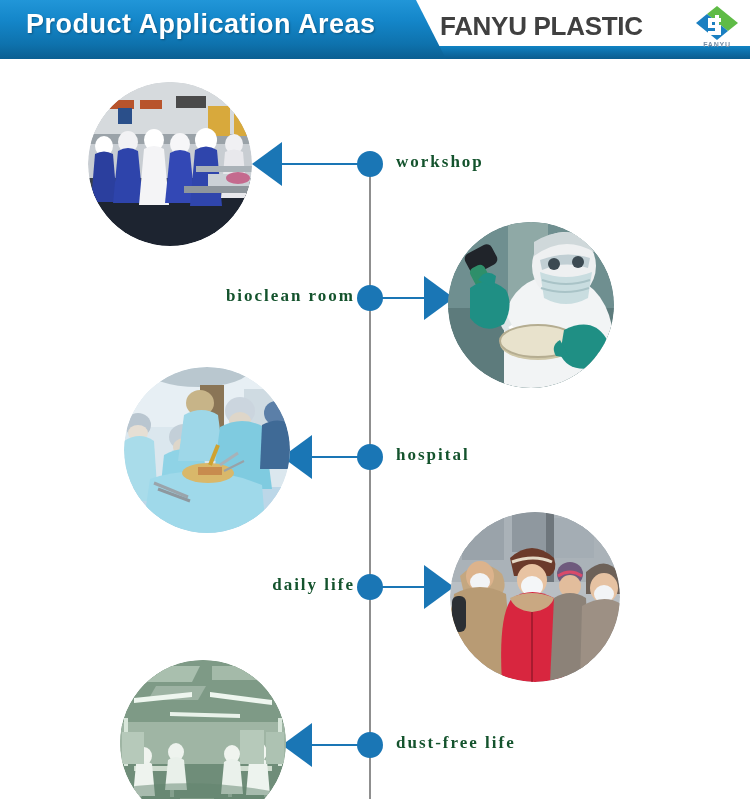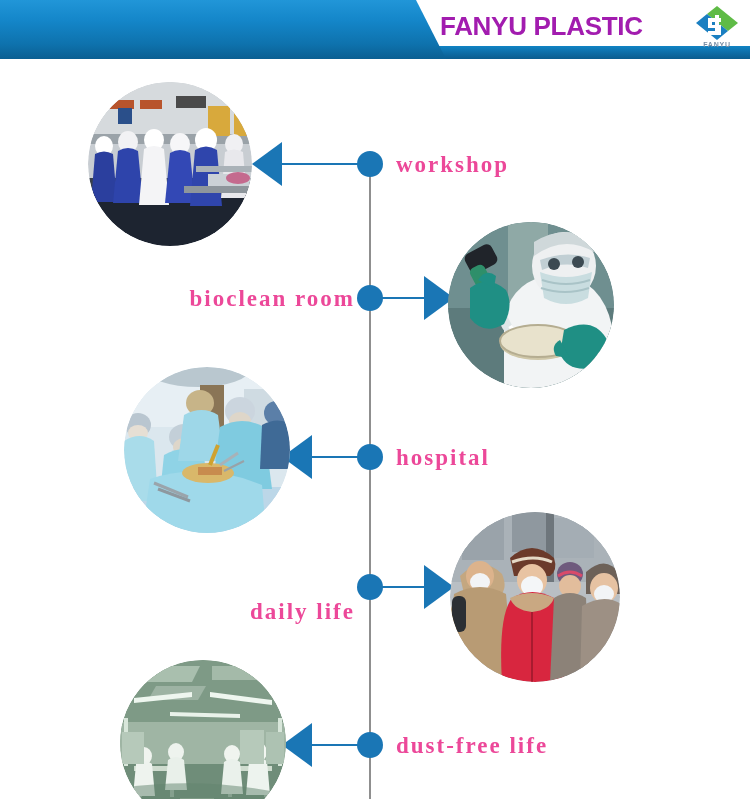--- a/index.html
+++ b/index.html
@@ -27,21 +27,21 @@
     position: absolute; left: 26px; top: 9px;
     font-family: "Liberation Sans", sans-serif;
     font-size: 27px; font-weight: bold; color: #ffffff;
     letter-spacing: 0.5px;
     text-shadow: 1px 1px 2px rgba(0,0,0,0.30);
     white-space: nowrap;
   }
   .brand-name {
     position: absolute; left: 440px; top: 11px;
     font-family: "Liberation Sans", sans-serif;
-    font-size: 26px; font-weight: bold; color: #a21caf;
+    font-size: 26px; font-weight: bold; color: #404040;
     letter-spacing: -0.3px; white-space: nowrap;
   }
   .logo { position: absolute; left: 694px; top: 4px; width: 46px; height: 50px; }
   .logo-mark { position:absolute; left:0; top:0; width:46px; height:38px; }
   .logo-text {
     position: absolute; left: 0; top: 37px; width: 46px;
     text-align: center; font-size: 7px; font-weight: bold;
     color: #7a8fa6; letter-spacing: 0.8px;
   }
 
@@ -71,38 +71,39 @@
   .pointer-right {
     border-top: 22px solid transparent;
     border-bottom: 22px solid transparent;
     border-left: 30px solid #1a76b5;
   }
 
   
   .label {
     position: absolute;
     font-family: "Liberation Serif", serif;
-    font-size: 23px; font-weight: bold; color: #ec4899;
+    font-size: 17px; font-weight: bold; color: #14532d;
     letter-spacing: 2px; white-space: nowrap;
   }
   .label.right { left: 396px; }
   .label.left  { right: 395px; text-align: right; }
 
   
   .photo {
     position: absolute; border-radius: 50%; overflow: hidden; z-index: 5;
   }
   .photo svg { display: block; width: 100%; height: 100%; }
 </style>
 </head>
 <body>
 
 <div class="header">
   <div class="header-bar"></div>
   <div class="header-banner"></div>
+  <div class="header-title">Product Application Areas</div>
   <div class="brand-name">FANYU PLASTIC</div>
 
   <div class="logo">
     <svg class="logo-mark" viewBox="0 0 46 38">
       <polygon points="23,1 45,19 23,37 1,19" fill="#ffffff"></polygon>
       <path d="M23,2 L44,19 L23,36 L2,19 Z" fill="none" stroke="#ffffff" stroke-width="1"></path>
       <path d="M23,2 L44,19 L34,27 L13,10 Z" fill="#5fbb46"></path>
       <path d="M13,10 L34,27 L23,36 L2,19 Z" fill="#1a7fc1"></path>
       <path d="M14,14 h13 v4 h-9 v3 h9 v10 h-13 v-4 h9 v-3 h-9 z" fill="#ffffff"></path>
       <path d="M21,11 h4 v18 h-4 z" fill="#ffffff"></path>
@@ -301,21 +302,21 @@
         <ellipse cx="154" cy="76" rx="14" ry="15" fill="#e6c2a2"></ellipse>
         <ellipse cx="154" cy="82" rx="10" ry="9" fill="#f2f4f6"></ellipse>
         <path d="M132,94 q24,-14 42,0 l2,76 h-46 z" fill="#9d9084"></path>
       </g>
     </g>
   </svg>
 </div>
 <div class="pointer pointer-right" style="left:424px; top:565px;"></div>
 <div class="connector" style="left:380px; top:586px; width:50px;"></div>
 <div class="dot" style="left:357px; top:574px;"></div>
-<div class="label left" style="top:575px;margin-top:24px;">daily life</div>
+<div class="label left" style="top:575px;">daily life</div>
 
 <div class="photo" style="left:120px; top:660px; width:166px; height:166px;">
   <svg viewBox="0 0 166 166">
     <defs>
         <clipPath id="c5">
           <circle cx="83" cy="83" r="83"></circle>
         </clipPath>
       </defs>
     <g clip-path="url(#c5)">
       <rect width="166" height="166" fill="#8fa894"></rect>

